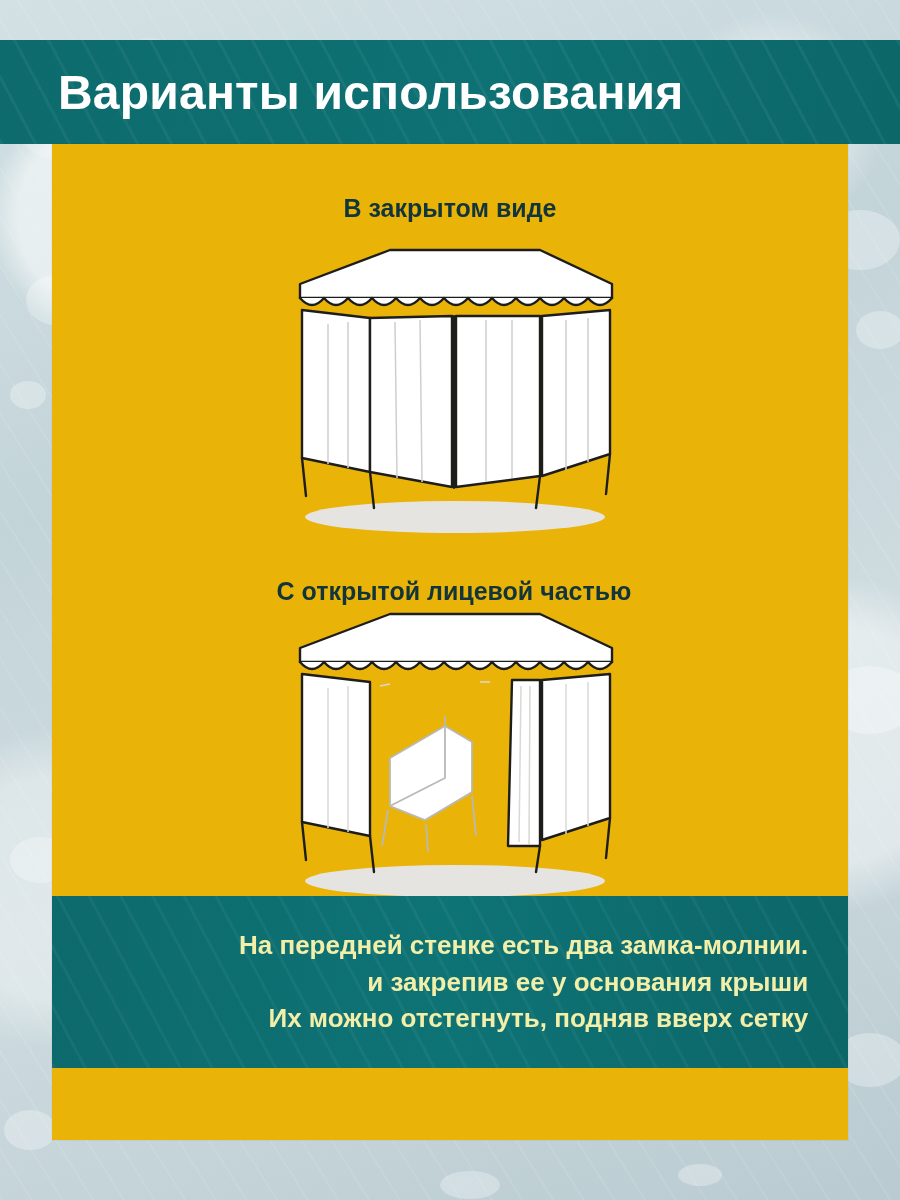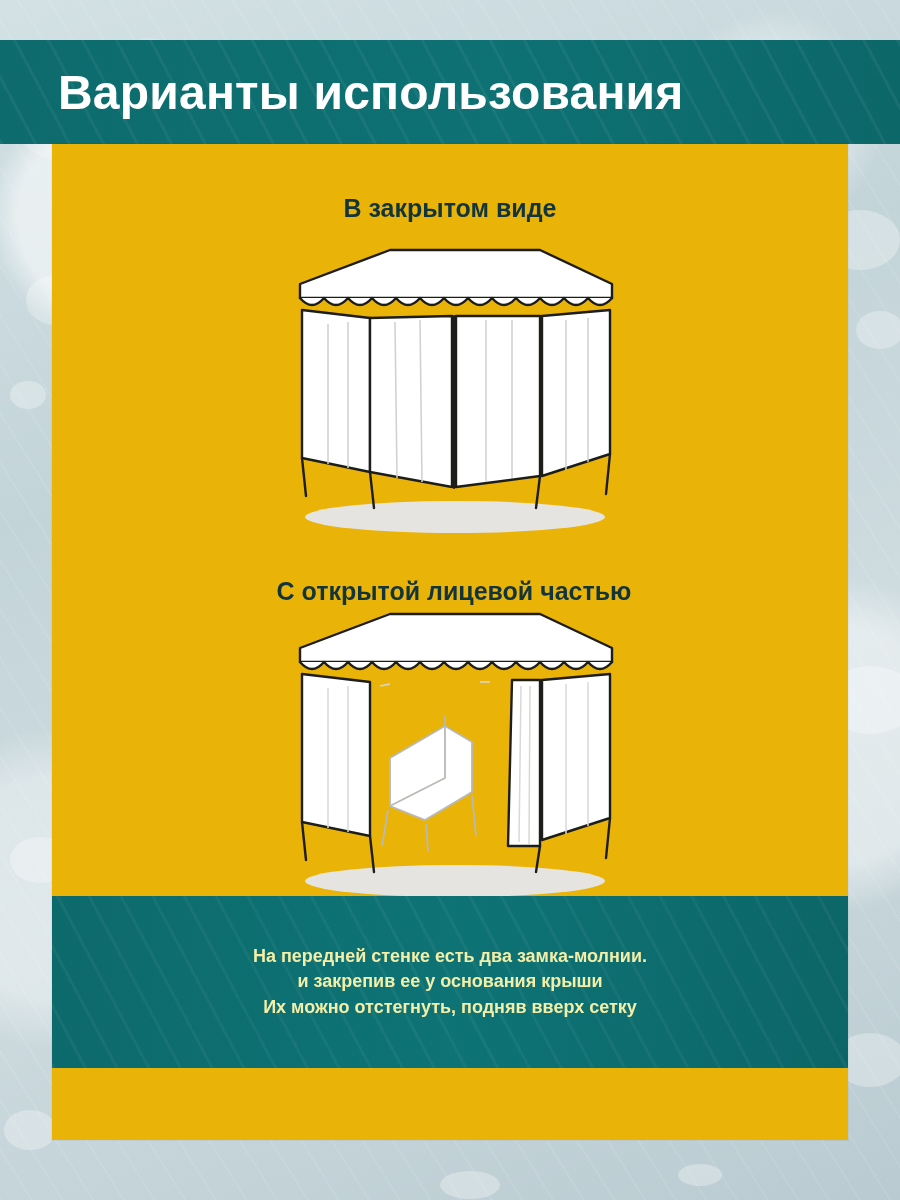--- a/index.html
+++ b/index.html
@@ -97,24 +97,24 @@
     background: repeating-linear-gradient(
       62deg,
       rgba(255,255,255,0.045) 0px,
       rgba(255,255,255,0.045) 3px,
       rgba(255,255,255,0) 3px,
       rgba(255,255,255,0) 28px);
   }
   .note-text {
     position: relative;
     color: #f3efa8;
-    font-size: 18px;
+    font-size: 26px;
     font-weight: bold;
     line-height: 1.42;
-    text-align: center;
+    text-align: right;
     width: 90%;
   }
   .note-line { display: block; }
 </style>
 </head>
 <body>
 
 <div class="page">
 
   <div class="bg-wash"></div>

